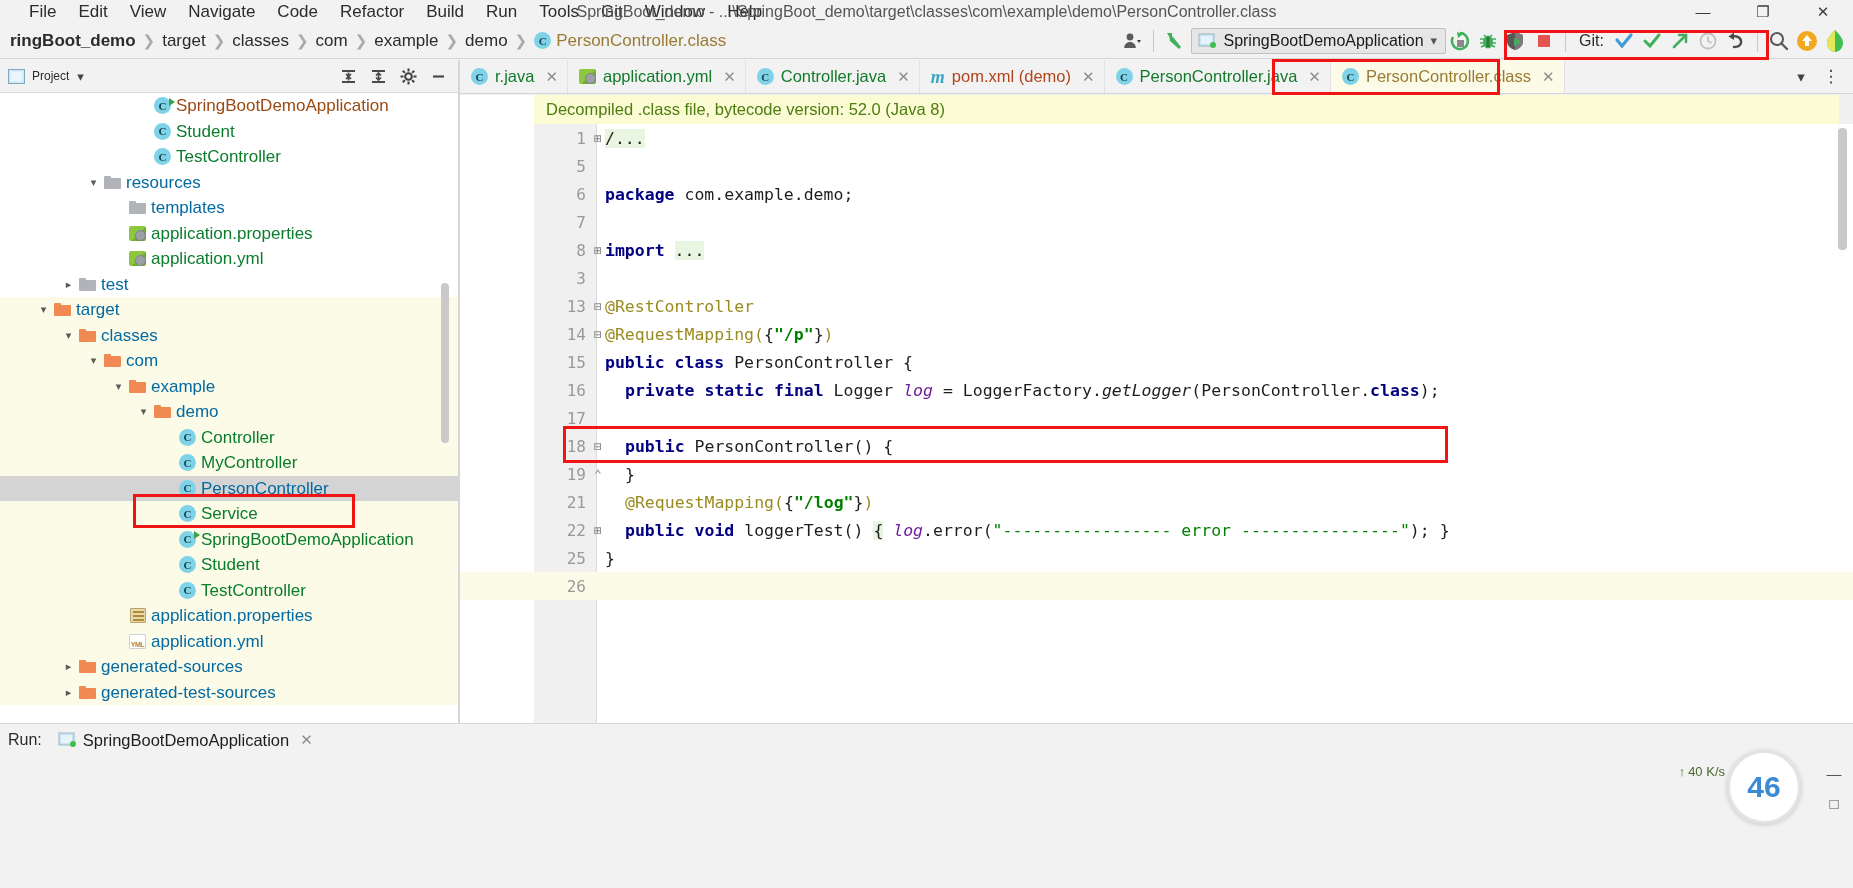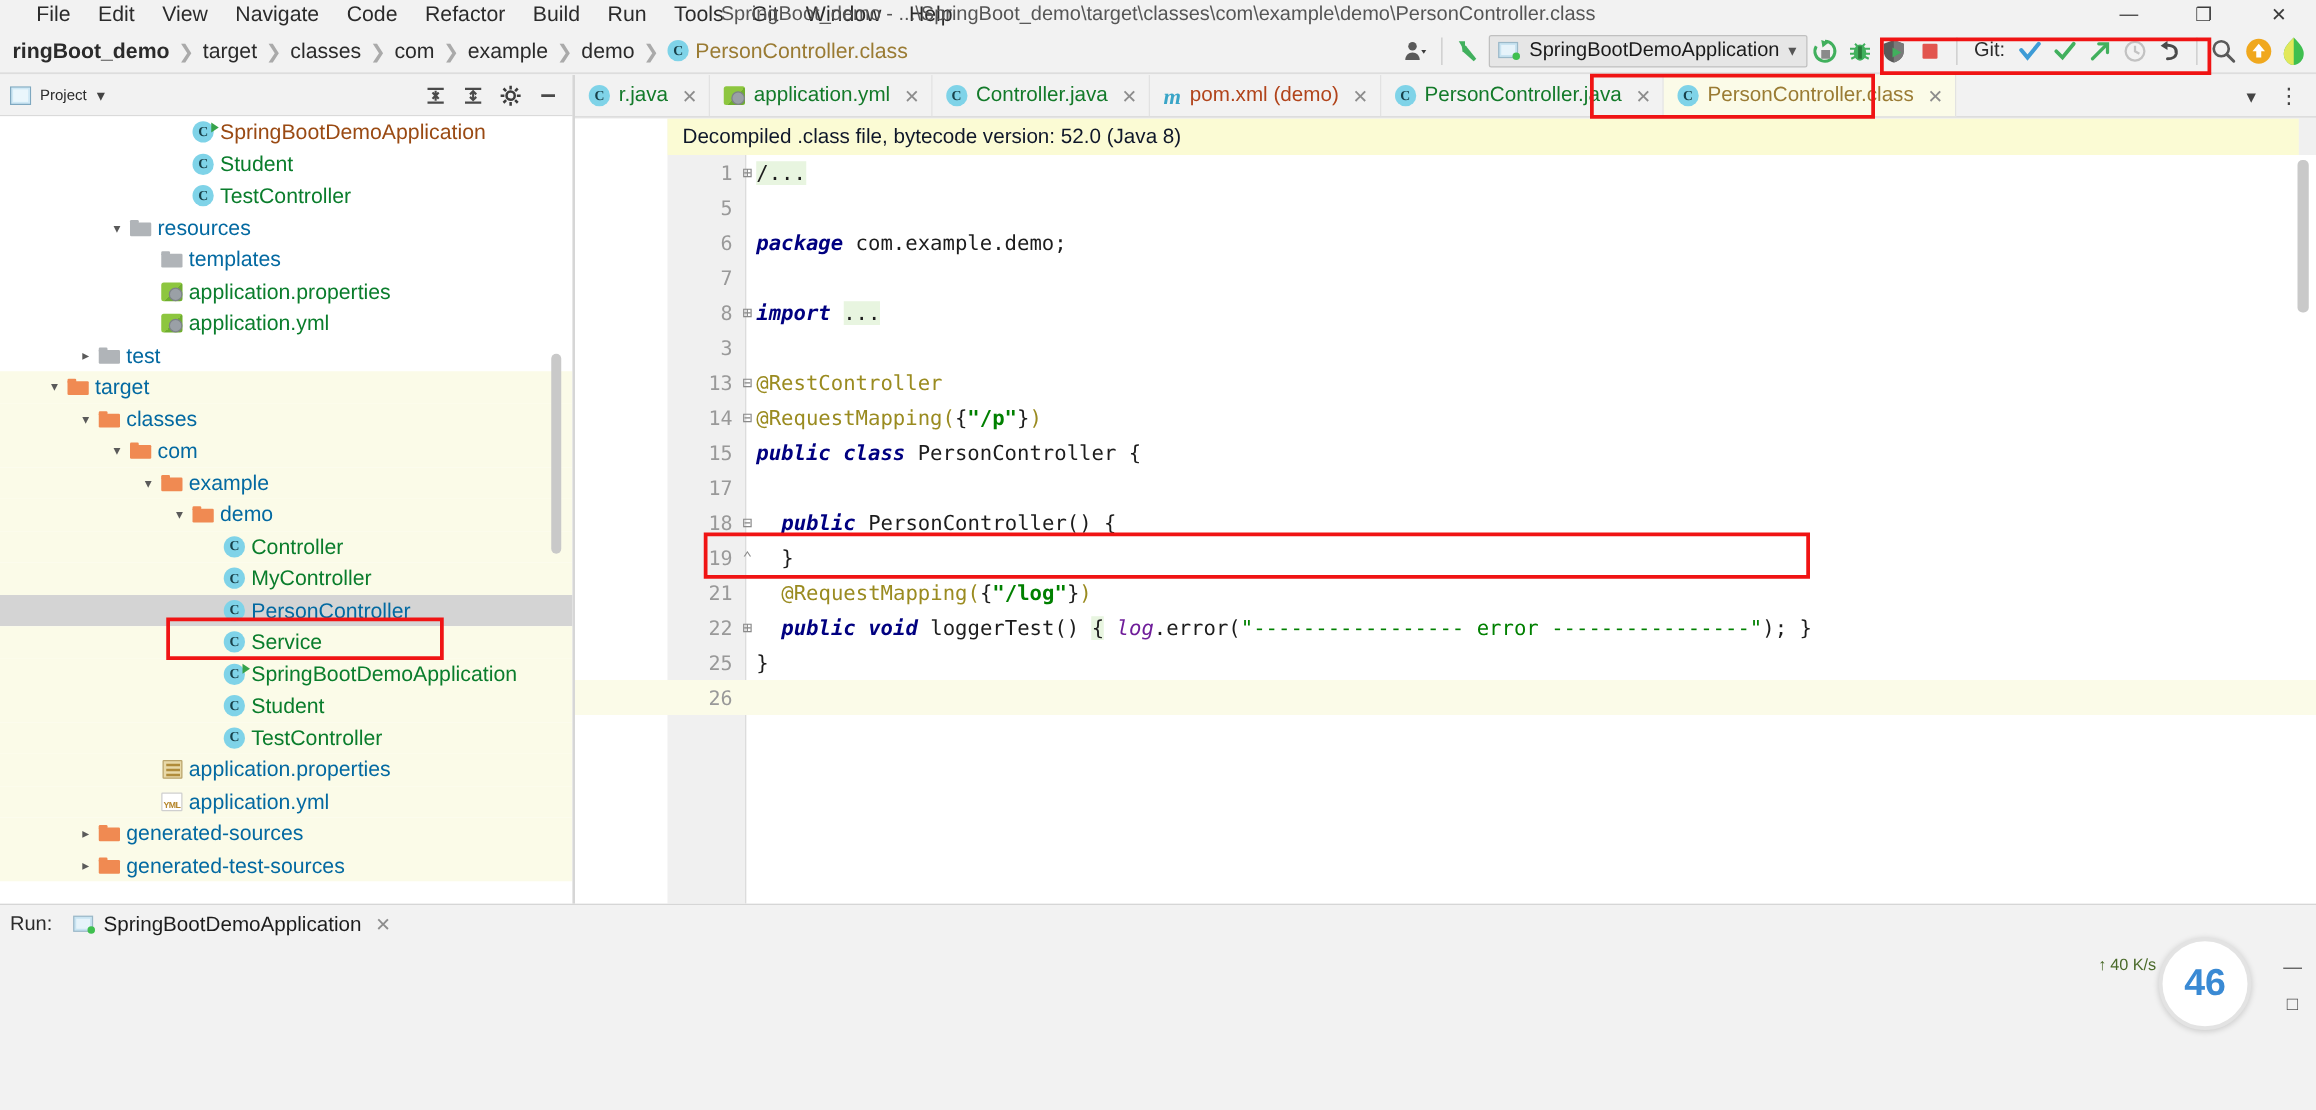--- a/index.html
+++ b/index.html
@@ -172,21 +172,21 @@
   .tabs-right { margin-left: auto; display:flex; align-items:center; gap:2px; padding-right:8px; }
   .red-box-tab {
     position: absolute; left: 1272px; top: 59px; width: 228px; height: 36px;
     border: 3px solid #f01414; pointer-events: none; z-index: 25;
   }
 
   
   .banner {
     position: absolute; top: 95px; left: 534px; width: 1305px; height: 29px;
     background: #fbfbd4; display: flex; align-items: center; padding-left: 12px;
-    font-size: 16.5px; color: #0f172a;
+    font-size: 16.5px; color: #4d7c0f;
   }
   .banner-left-pad {
     position: absolute; top: 95px; left: 460px; width: 74px; height: 29px; background: #fff;
   }
 
   
   .editor {
     position: absolute; top: 124px; left: 460px; width: 1393px; height: 599px;
     background: #ffffff; overflow: hidden;
   }
@@ -202,21 +202,21 @@
   .cline.hl { background: #fbfbe8; }
   .lno {
     position: absolute; left: 74px; width: 52px; text-align: right;
     color: #999999; font-family: "DejaVu Sans Mono", monospace; font-size: 16px;
   }
   .fold {
     position: absolute; left: 131px; width: 14px; text-align: center;
     color: #8a8a8a; font-size: 13px; font-family: "DejaVu Sans Mono", monospace;
   }
   .ctext { position: absolute; left: 145px; white-space: pre; }
-  .kw    { color: #000080; font-weight: bold; font-style: italic; }
+  .kw    { color: #000080; font-weight: bold; }
   .ann   { color: #9a8b20; }
   .str   { color: #008000; font-weight: bold; }
   .strn  { color: #008000; }
   .fld   { color: #6f1d9a; font-style: italic; }
   .mth   { color: #1d1d1d; font-style: italic; }
   .txt   { color: #1d1d1d; }
   .hl-green { background: #e8f5e0; }
   .red-box-code {
     position: absolute; left: 563px; top: 426px; width: 885px; height: 37px;
     border: 3px solid #f01414; pointer-events: none; z-index: 20;
@@ -747,20 +747,24 @@
         <div class="cline">
           <span class="lno">14</span>
           <span class="fold">⊟</span>
           <span class="ctext" style="left: 145px;"><span class="ann">@RequestMapping(</span><span class="txt">{</span><span class="str">"/p"</span><span class="txt">}</span><span class="ann">)</span></span>
         </div>
         <div class="cline">
           <span class="lno">15</span>
           <span class="ctext" style="left: 145px;"><span class="kw">public class</span><span class="txt"> PersonController {</span></span>
         </div>
         <div class="cline">
+          <span class="lno">16</span>
+          <span class="ctext" style="left: 165px;"><span class="kw">private static final</span><span class="txt"> Logger </span><span class="fld">log</span><span class="txt"> = LoggerFactory.</span><span class="mth">getLogger</span><span class="txt">(PersonController.</span><span class="kw">class</span><span class="txt">);</span></span>
+        </div>
+        <div class="cline">
           <span class="lno">17</span>
           <span class="ctext" style="left: 145px;"></span>
         </div>
         <div class="cline">
           <span class="lno">18</span>
           <span class="fold">⊟</span>
           <span class="ctext" style="left: 165px;"><span class="kw">public</span><span class="txt"> PersonController() {</span></span>
         </div>
         <div class="cline">
           <span class="lno">19</span>

